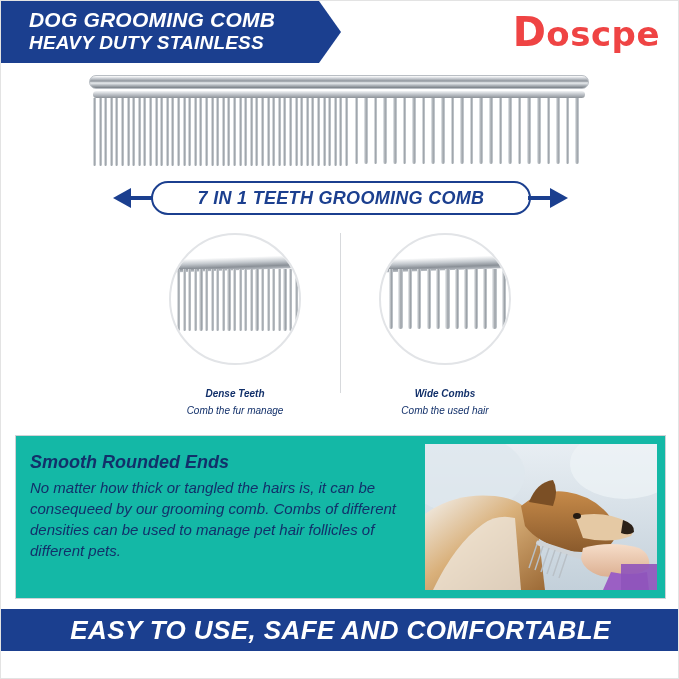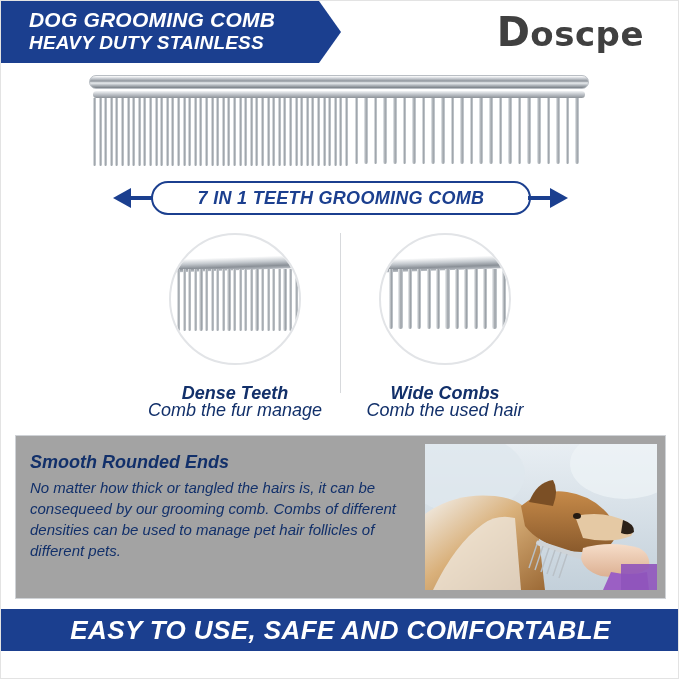--- a/index.html
+++ b/index.html
@@ -51,24 +51,24 @@
   .header-line2 {
     font-size: 19px;
     font-weight: bold;
     font-style: italic;
     letter-spacing: 0.2px;
     line-height: 22px;
   }
   .brand {
     position: absolute;
     top: 8px;
-    right: 32px;
+    right: 16px;
     font-size: 34px;
     font-weight: bold;
-    color: #404040;
+    color: #ef4444;
     letter-spacing: 0.5px;
     font-family: "DejaVu Sans", sans-serif;
   }
   .brand .brand-d {
     font-size: 40px;
   }
 
   
   .comb-area {
     position: absolute;
@@ -205,38 +205,38 @@
     top: 34px;
     width: 4px;
     border-radius: 0 0 3px 3px;
     background: linear-gradient(to right, #eef0f2, #9aa0a6 60%, #c9ced3);
   }
   .cap-label {
     position: absolute;
     width: 220px;
     text-align: center;
     color: #12306a;
-    font-size: 18px;
+    font-size: 10px;
     font-style: italic;
     line-height: 17px;
   }
   .cap-label b { font-weight: bold; }
   .cap-left { left: 124px; top: 152px; }
   .cap-right { left: 334px; top: 152px; }
 
   
   .panel {
     position: absolute;
     left: 14px;
     top: 434px;
     width: 651px;
     height: 164px;
     border: 1px solid #cfd2d6;
     box-sizing: border-box;
-    background: #a3a3a3;
+    background: #14b8a6;
   }
   .panel-text {
     position: absolute;
     left: 14px;
     top: 16px;
     width: 385px;
     color: #12306a;
   }
   .panel-title {
     font-size: 18px;

